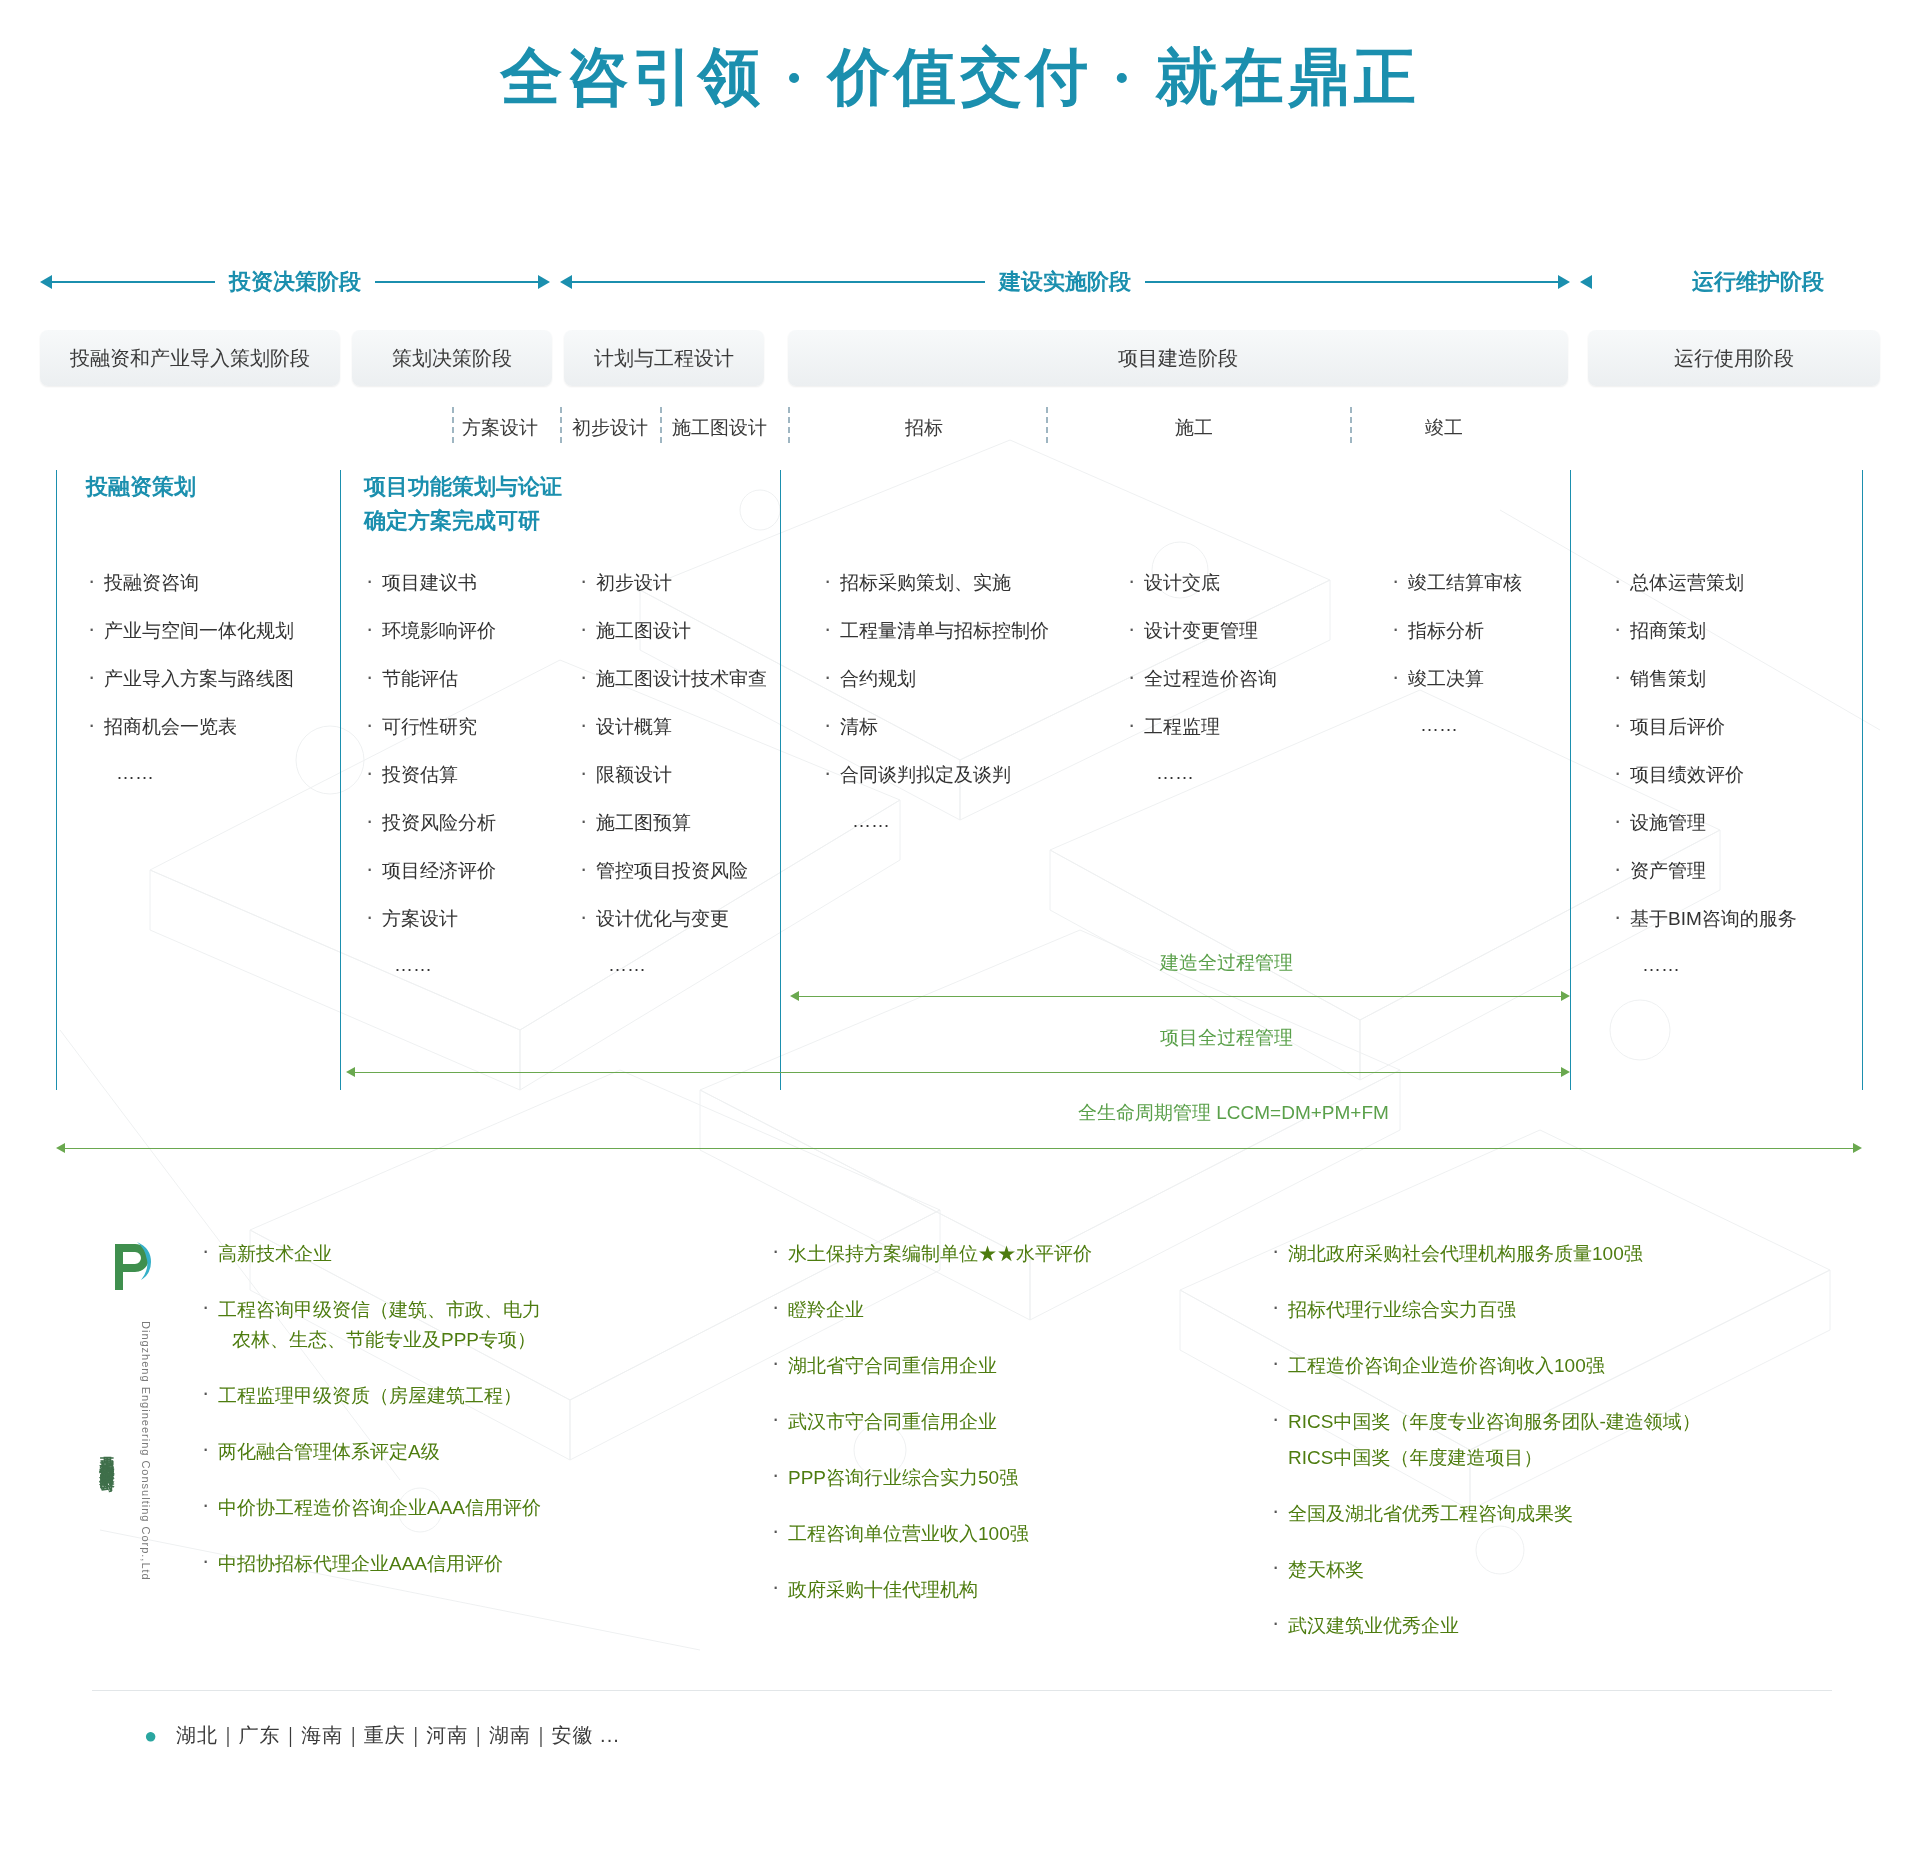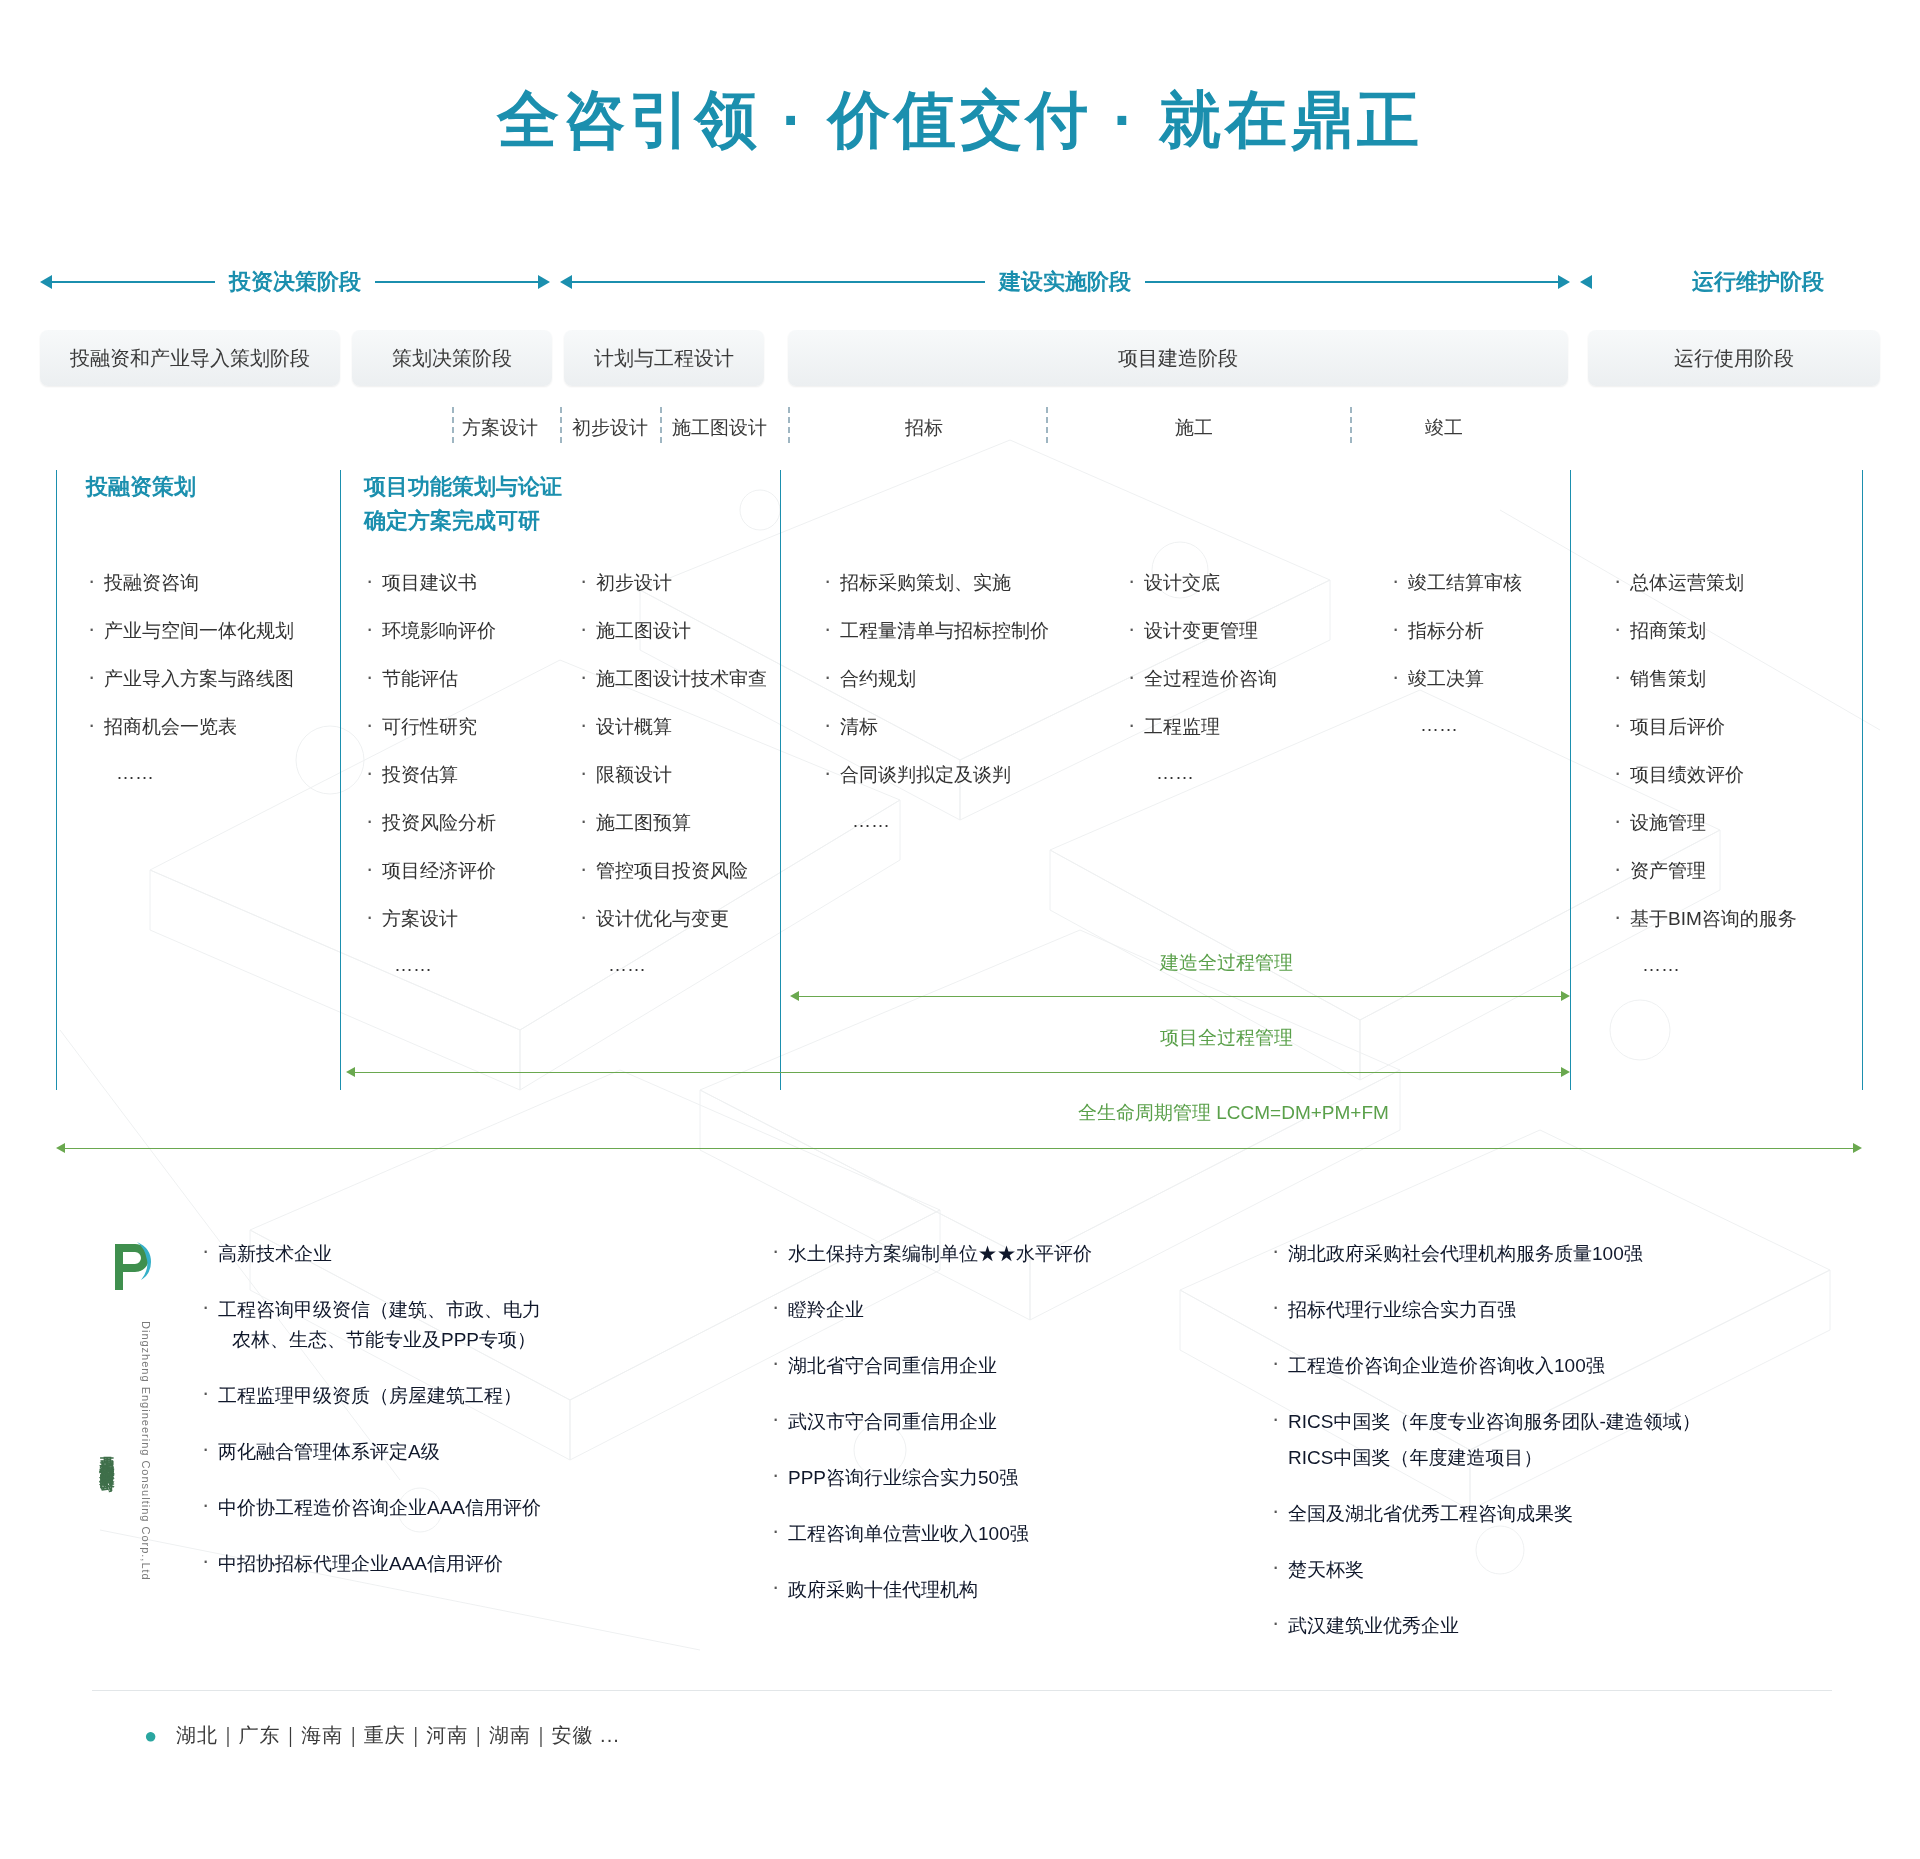--- a/index.html
+++ b/index.html
@@ -15,26 +15,26 @@
   
   .bg-art {
     position:absolute; left:0; top:330px; width:1920px; height:1350px;
     opacity:0.30; z-index:0; pointer-events:none;
   }
   .page { position:relative; z-index:2; width:1920px; height:1859px; }
 
   
   .title {
     text-align:center;
-    padding-top:78px;
+    padding-top:35px;
     font-size:62px;
     font-weight:bold;
     letter-spacing:4px;
     color:#1b8fae;
-    font-family:Liberation Sans, sans-serif;
+    font-family:Liberation Serif, serif;
   }
 
   
   .phase-row {
     position:absolute; top:262px; left:0; width:1920px; height:40px;
   }
   .phase-arrow {
     position:absolute; height:40px;
     display:flex; align-items:center;
   }
@@ -102,21 +102,21 @@
   .quals { position:absolute; top:1230px; left:0; width:1920px; height:420px; }
   .logo-block { position:absolute; left:92px; top:1240px; width:80px; text-align:center; }
   .logo-mark { width:46px; height:52px; margin:0 auto; position:relative; }
   .vert-text {
     writing-mode:vertical-rl; font-size:15px; color:#3f6f4a; letter-spacing:2px;
     margin-top:10px; line-height:30px; height:300px; font-weight:bold;
   }
   .vert-en {
     writing-mode:vertical-rl; font-size:11px; color:#7a7a7a; letter-spacing:1px;
   }
-  .qcol { position:absolute; font-size:19px; color:#0f172a; }
+  .qcol { position:absolute; font-size:19px; color:#4d7c0f; }
   .qcol li {
     list-style:none; margin:0 0 28px 0; padding-left:18px; position:relative; line-height:28px;
   }
   .qcol li:before { content:"·"; position:absolute; left:2px; top:-3px; font-size:22px; color:#555; }
   .qcol li.nobul:before { content:""; }
   .qcol { padding:0; margin:0; }
 
   
   .footer-sep { position:absolute; left:92px; top:1690px; width:1740px; height:1px; background:#e2e6e8; }
   .footer { position:absolute; left:176px; top:1722px; font-size:20px; color:#3a3a3a; }

